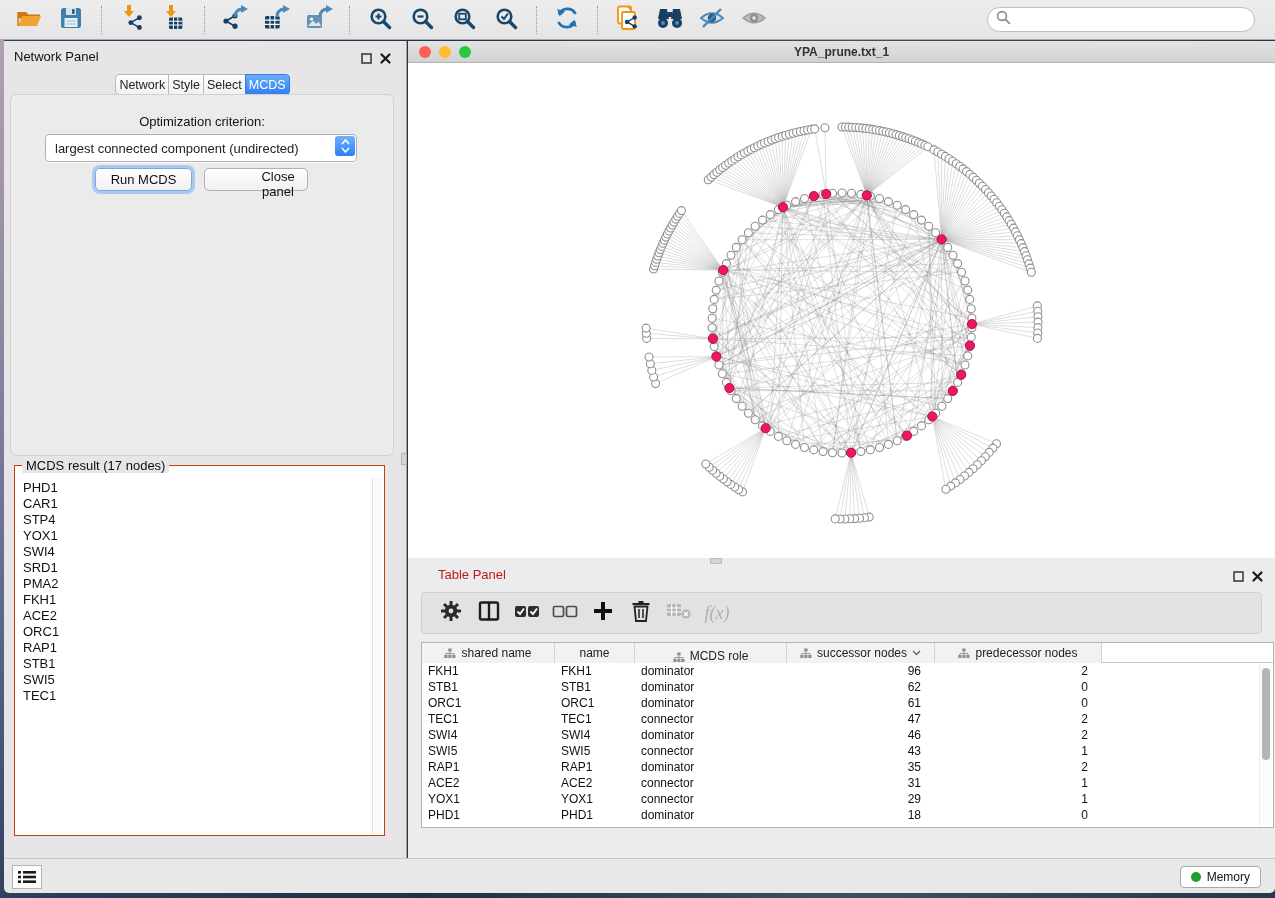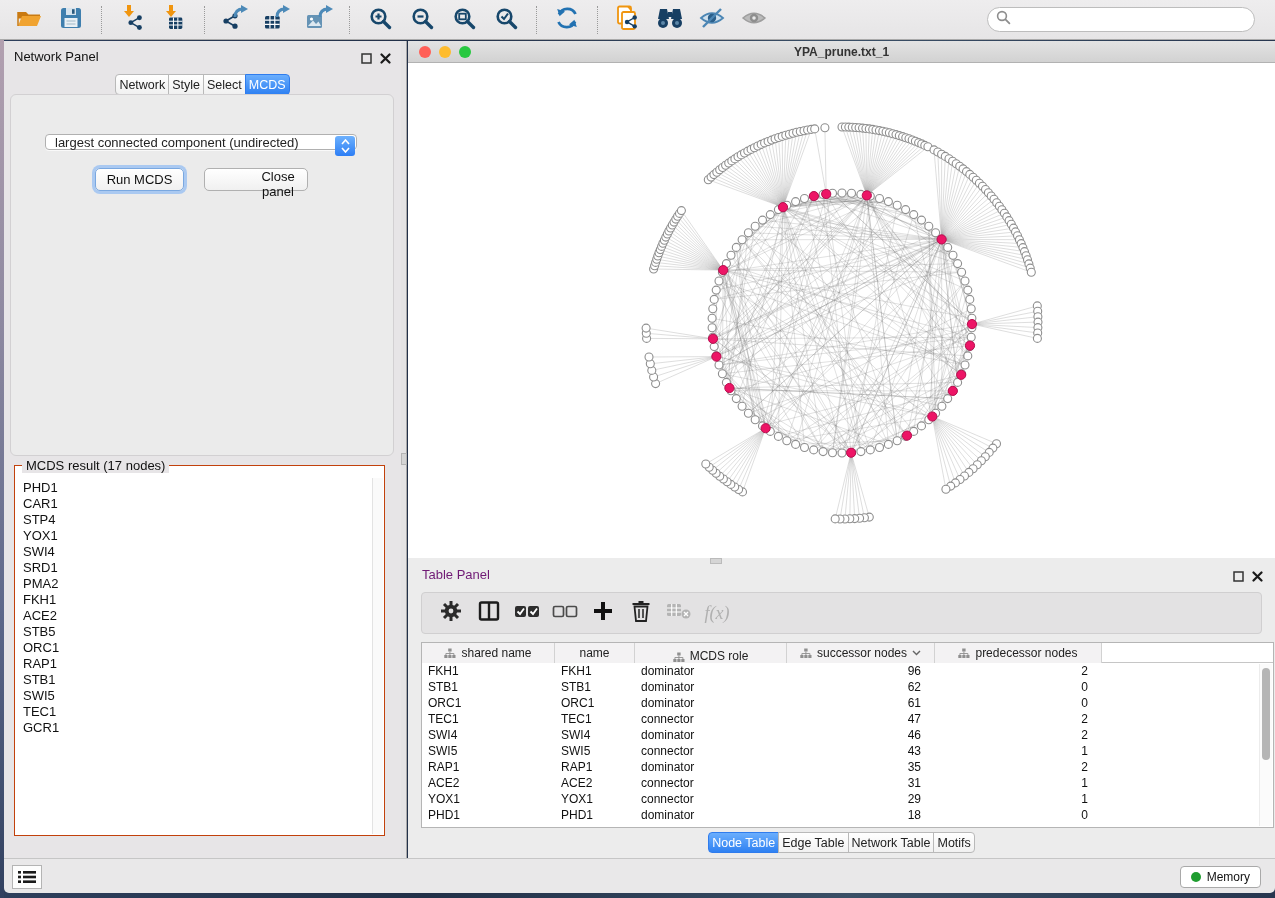--- a/index.html
+++ b/index.html
@@ -29,31 +29,31 @@
   .cp-tabs { position:absolute; left:0; right:0; top:33px; display:flex; justify-content:center; }
   .tab { height:21px; padding:0 3px; font-size:12.5px; display:flex; align-items:center;
     background:linear-gradient(#ffffff,#f1f1f1); border:1px solid #b9b9b9; margin-left:-1px;
     color:#222; }
   .tab:first-child { border-radius:4px 0 0 4px; margin-left:0;}
   .tab:last-child { border-radius:0 4px 4px 0; }
   .tab.active { background:linear-gradient(#6aaefd,#2f81f2); border-color:#2f7ced; color:#fff; }
   .cp-body { position:absolute; left:6px; top:53px; width:384px; height:362px;
     background:#ebebeb; border:1px solid #d2d0d2; border-radius:6px; }
   .opt-label { position:absolute; left:0; right:0; top:19px; text-align:center; font-size:13px; color:#111; }
-  .dropdown { position:absolute; left:34px; top:39px; width:312px; height:16px; background:#fff;
+  .dropdown { position:absolute; left:34px; top:39px; width:312px; height:28px; background:#fff;
     border:1px solid #b0b0b0; border-radius:4px; font-size:13px; display:flex; align-items:center;
     padding-left:9px; box-shadow:0 1px 0 rgba(255,255,255,.7); }
   .dd-stepper { position:absolute; right:1px; top:1px; width:20px; height:20px; border-radius:3px;
     background:linear-gradient(#6db1fd,#2d7ef5); display:flex; flex-direction:column;
     align-items:center; justify-content:center; gap:2px; }
   .btn-row { position:absolute; left:0; right:0; top:73px; height:23px; }
   .mac-btn { position:absolute; height:23px; background:linear-gradient(#ffffff,#f0f0f0);
     border:1px solid #b0b0b0; border-radius:5px; font-size:13px; font-family:"Liberation Sans",sans-serif;
     color:#111; }
-  .run-btn { left:84px; width:89px; border-color:#7aa8e0; box-shadow:0 0 0 3px #aac9f1; }
+  .run-btn { left:84px; width:97px; border-color:#7aa8e0; box-shadow:0 0 0 3px #aac9f1; }
   .closep-btn { left:193px; width:104px;padding-left:44px; }
   .mcds-group { position:absolute; left:10px; top:424px; width:371px; height:371px;
     background:#fff; border:1px solid #c2410c; }
   .mcds-group-title { position:absolute; left:7px; top:-8px; background:#e7e5e7; padding:0 4px;
     font-size:13px; color:#111; }
   .mcds-list { position:absolute; left:2px; top:14px; right:13px; bottom:2px; overflow:hidden;
     padding-left:6px; }
   .mcds-item { font-size:13px; line-height:16px; color:#111; }
   .mcds-scroll { position:absolute; right:1px; top:12px; bottom:1px; width:11px; background:#fafafa;
     border-left:1px solid #e3e3e3; }
@@ -68,21 +68,21 @@
   .net-window { position:absolute; left:408px; top:41px; width:867px; height:538px; background:#fff; }
   .net-titlebar { position:absolute; left:0; top:0; right:0; height:22px;
     background:linear-gradient(#e3e3e3,#d2d2d2); border-bottom:1px solid #b2b2b2; }
   .traffic { position:absolute; left:11px; top:5px; display:flex; gap:8px; }
   .light { width:12px; height:12px; border-radius:50%; }
   .net-title { position:absolute; left:0; right:0; top:4px; text-align:center; font-size:12px;
     font-weight:700; color:#333; }
   .net-canvas { position:absolute; left:0; top:22px; }
   
   .table-panel { position:absolute; left:408px; top:558px; width:867px; height:300px; background:#ececec; }
-  .tp-title { position:absolute; left:14px; top:9px; font-size:13px; color:#701a75; }
+  .tp-title { position:absolute; left:30px; top:9px; font-size:13px; color:#b91c1c; }
   .table-panel .win-icons { right:12px; top:10px; }
   .tp-toolbar { position:absolute; left:13px; top:34px; width:841px; height:42px;
     background:#e3e2e3; border:1px solid #d0cfd0; border-radius:4px; display:flex; align-items:center;
     padding-left:12px; gap:4px; }
   .tp-btn { width:34px; height:32px; display:flex; align-items:center; justify-content:center; }
   .fx-label { font-size:18px; font-family:"Liberation Serif",serif; font-style:italic; color:#b0b0b0; }
   .ntable { position:absolute; left:13px; top:84px; width:853px; height:186px; background:#fff;
     border:1px solid #b5b5b5; overflow:hidden; }
   .ntable-head { display:flex; height:20px; background:#fff; border-bottom:1px solid #c6c6c6; }
   .th { background:#f3f2f3; border-right:1px solid #d2d2d2; display:flex; align-items:center;
@@ -299,20 +299,21 @@
             <path d="M1.5 1.5 L9.5 9.5 M9.5 1.5 L1.5 9.5" stroke="#1a1a1a" stroke-width="2.2" stroke-linecap="round"></path>
           </svg></span>
     </div>
     <div class="cp-tabs" id="cp-tabs">
         <div class="tab">Network</div>
         <div class="tab">Style</div>
         <div class="tab">Select</div>
         <div class="tab active">MCDS</div>
       </div>
     <div class="cp-body">
+      <div class="opt-label">Optimization criterion:</div>
       <div class="dropdown">
         <span>largest connected component (undirected)</span>
         <span class="dd-stepper">
           <svg width="9" height="6" viewBox="0 0 9 6">
               <path d="M1 5 L4.5 1 L8 5" fill="none" stroke="#fff" stroke-width="1.6"></path>
             </svg>
           <svg width="9" height="6" viewBox="0 0 9 6">
               <path d="M1 1 L4.5 5 L8 1" fill="none" stroke="#fff" stroke-width="1.6"></path>
             </svg>
         </span>
@@ -327,27 +328,25 @@
       <div class="mcds-list" id="mcds-list">
           <div class="mcds-item">PHD1</div>
           <div class="mcds-item">CAR1</div>
           <div class="mcds-item">STP4</div>
           <div class="mcds-item">YOX1</div>
           <div class="mcds-item">SWI4</div>
           <div class="mcds-item">SRD1</div>
           <div class="mcds-item">PMA2</div>
           <div class="mcds-item">FKH1</div>
           <div class="mcds-item">ACE2</div>
-          <div class="mcds-item">STB5</div>
           <div class="mcds-item">ORC1</div>
           <div class="mcds-item">RAP1</div>
           <div class="mcds-item">STB1</div>
           <div class="mcds-item">SWI5</div>
           <div class="mcds-item">TEC1</div>
-          <div class="mcds-item">GCR1</div>
         </div>
       <div class="mcds-scroll"></div>
     </div>
   </div>
 
   <div class="v-split">
       <div class="grip"></div>
     </div>
 
   <div class="net-window">
@@ -844,26 +843,20 @@
             <div class="td" style="width: 80px;">PHD1</div>
             <div class="td" style="width: 152px;">dominator</div>
             <div class="td num" style="width: 148px;">18</div>
             <div class="td num" style="width: 167px;">0</div>
           </div>
         </div>
       <div class="tbl-scroll">
         <div class="tbl-thumb"></div>
       </div>
     </div>
-    <div class="tp-tabs" id="tp-tabs">
-        <div class="tab active">Node Table</div>
-        <div class="tab">Edge Table</div>
-        <div class="tab">Network Table</div>
-        <div class="tab">Motifs</div>
-      </div>
   </div>
 
   <div class="status-bar">
     <div class="list-btn">
       <svg width="18" height="14" viewBox="0 0 18 14">
         <g fill="#1a1a1a">
             <rect x="0" y="1" width="3" height="2.6"></rect>
             <rect x="5" y="1" width="13" height="2.6"></rect>
         <rect x="0" y="5.7" width="3" height="2.6"></rect>
             <rect x="5" y="5.7" width="13" height="2.6"></rect>

